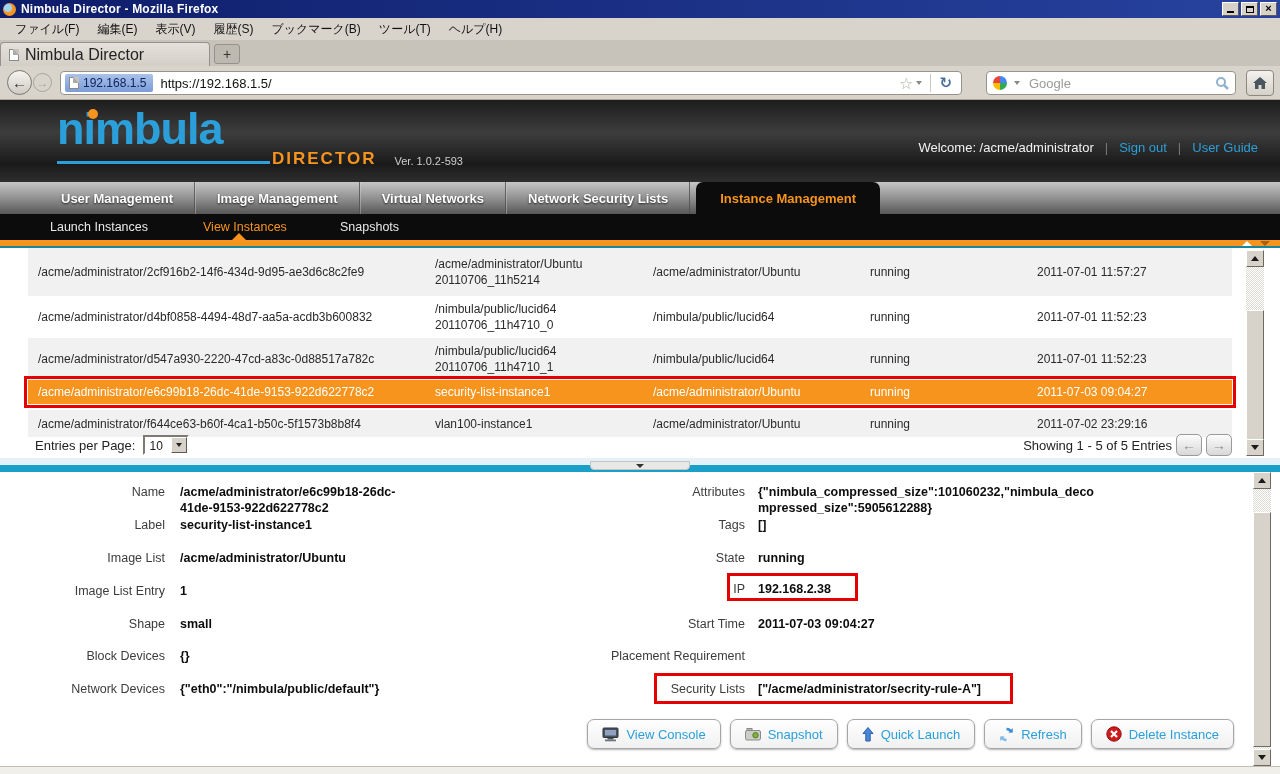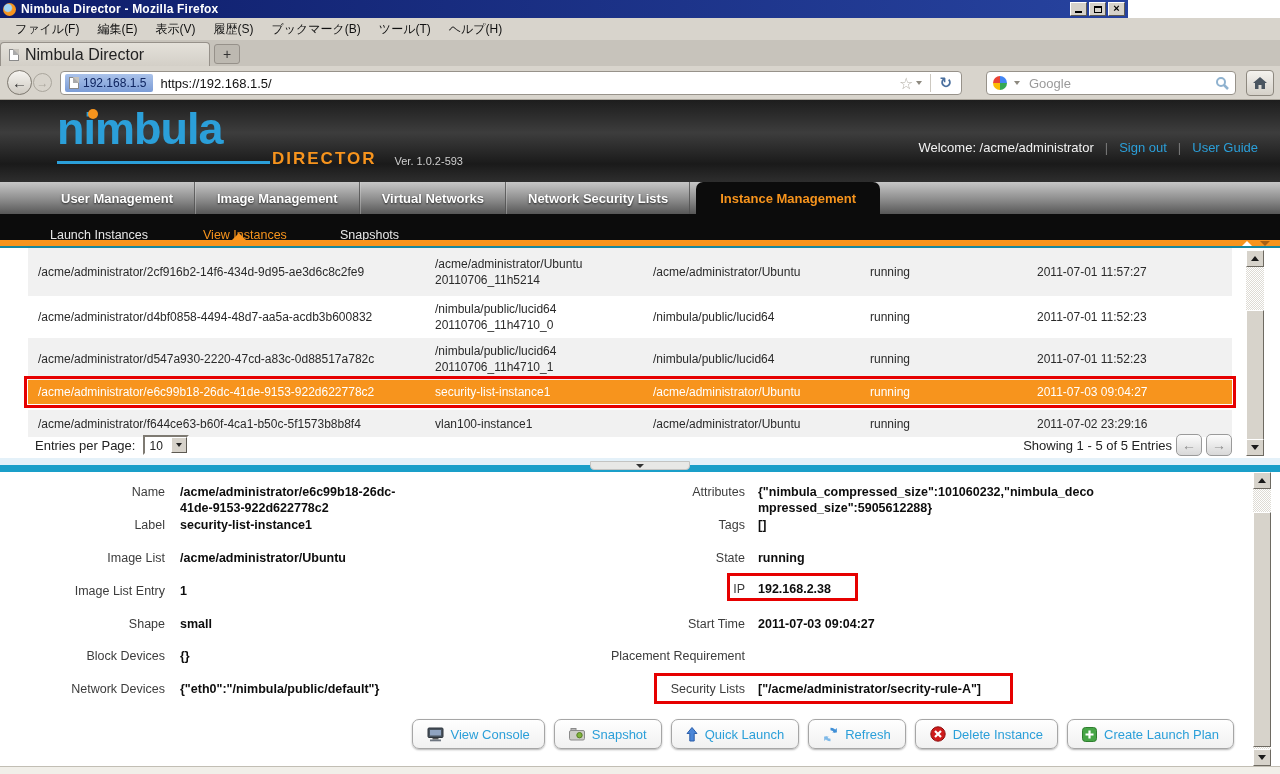--- a/index.html
+++ b/index.html
@@ -1,20 +1,20 @@
 <!DOCTYPE html>
 <html><head>
 <meta charset="utf-8">
 <style>
   * { margin:0; padding:0; box-sizing:border-box; }
   html,body { width:1280px; height:774px; overflow:hidden; }
   body { font-family:"Liberation Sans","DejaVu Sans",sans-serif; background:#fff; position:relative; }
 
   
-  .titlebar { position:absolute; top:0; left:0; width:1128px; height:18px;
+  .titlebar { position:absolute; top:0; left:0; width:1280px; height:18px;
     background:linear-gradient(90deg,#0e1d6a,#27439f); color:#fff; display:flex; align-items:center; }
   .ff-icon { width:13px; height:13px; border-radius:50%; margin:0 5px 0 3px;
     background:radial-gradient(circle at 38% 38%, #9fd4f5 0 30%, #f7941d 42% 70%, #b34d00 100%); }
   .titletext { font-size:12px; font-weight:bold; letter-spacing:.2px; }
   .winbtns { position:absolute; right:3px; top:2px; display:flex; gap:2px; }
   .winbtn { width:17px; height:14px; background:#d6d2ca; border:1px solid; border-color:#fff #5c5952 #5c5952 #fff;
     display:flex; align-items:flex-end; justify-content:center; font-size:10px; line-height:10px; color:#000; }
   .g-min { width:7px; height:2px; background:#000; margin-bottom:2px; }
   .g-restore { width:8px; height:7px; border:1px solid #000; border-top:2px solid #000; margin-bottom:2px; }
   .g-close { font-weight:bold; font-size:11px; line-height:13px; }
@@ -71,21 +71,21 @@
   .hlink { color:#2b9fd9; }
 
   
   .navtabs { position:absolute; top:182px; left:0; width:1280px; height:32px;
     background:linear-gradient(#c6c6c6,#8c8c8c 55%,#575757); display:flex; align-items:stretch; padding-left:40px; }
   .navtab { display:flex; align-items:center; padding:0 21px; color:#fff; font-size:13px; font-weight:bold;
     text-shadow:0 1px 2px rgba(0,0,0,.75); border-right:1px solid rgba(80,80,80,.8); border-left:1px solid rgba(220,220,220,.35); }
   .navtab:first-child { border-left:none; }
   .navtab.active { background:#0c0c0c; border:none; border-radius:7px 7px 0 0; color:#f7941d; padding:0 24px; margin-left:6px; text-shadow:none; }
   .subnav { position:absolute; top:214px; left:0; width:1280px; height:26px; background:#0c0c0c; }
-  .subtab { position:absolute; top:8px; height:26px; display:flex; align-items:center; color:#e8e8e8; font-size:12.5px; }
+  .subtab { position:absolute; top:0; height:26px; display:flex; align-items:center; color:#e8e8e8; font-size:12.5px; }
   .subtab.active { color:#f7941d; }
   .st-0 { left:50px; } .st-1 { left:203px; } .st-2 { left:340px; }
   .subtri { position:absolute; left:232px; bottom:0; width:0; height:0;
     border-left:7px solid transparent; border-right:7px solid transparent; border-bottom:7px solid #f7941d; }
   .orangebar { position:absolute; top:240px; left:0; width:1280px; height:8px; background:#f7941d; border-bottom:2px solid #17869e; }
   .ob-up { position:absolute; right:28px; top:1px; width:0; height:0; border-left:5px solid transparent; border-right:5px solid transparent; border-bottom:5px solid #fff; }
   .ob-down { position:absolute; right:10px; top:1px; width:0; height:0; border-left:5px solid transparent; border-right:5px solid transparent; border-top:5px solid #a85f10; }
 
   
   .tablepane { position:absolute; top:248px; left:0; width:1280px; height:210px; background:#fff; }
@@ -431,29 +431,20 @@
     </div>
     <div class="actbtn">
       <span class="ic">
           <svg width="16" height="16">
             <circle cx="8" cy="8" r="7.2" fill="#ce1b1b" stroke="#8e0f0f"></circle>
             <path d="M5 5 L11 11 M11 5 L5 11" stroke="#fff" stroke-width="2.2"></path>
           </svg>
         </span>
       <span>Delete Instance</span>
     </div>
-    <div class="actbtn">
-      <span class="ic">
-          <svg width="15" height="15">
-            <rect x="0.5" y="0.5" width="14" height="14" rx="3" fill="#46a546" stroke="#2e7d2e"></rect>
-            <path d="M7.5 3.5 V11.5 M3.5 7.5 H11.5" stroke="#fff" stroke-width="2.2"></path>
-          </svg>
-        </span>
-      <span>Create Launch Plan</span>
-    </div>
   </div>
 
   <div class="sbar sbar-details">
     <div class="sb-track"></div>
     <div class="sb-btn sb-up" style="top:0;"></div>
     <div class="sb-thumb" style="top:40px; height:235px;"></div>
     <div class="sb-btn sb-down" style="bottom:0;"></div>
   </div>
 </div>
 

